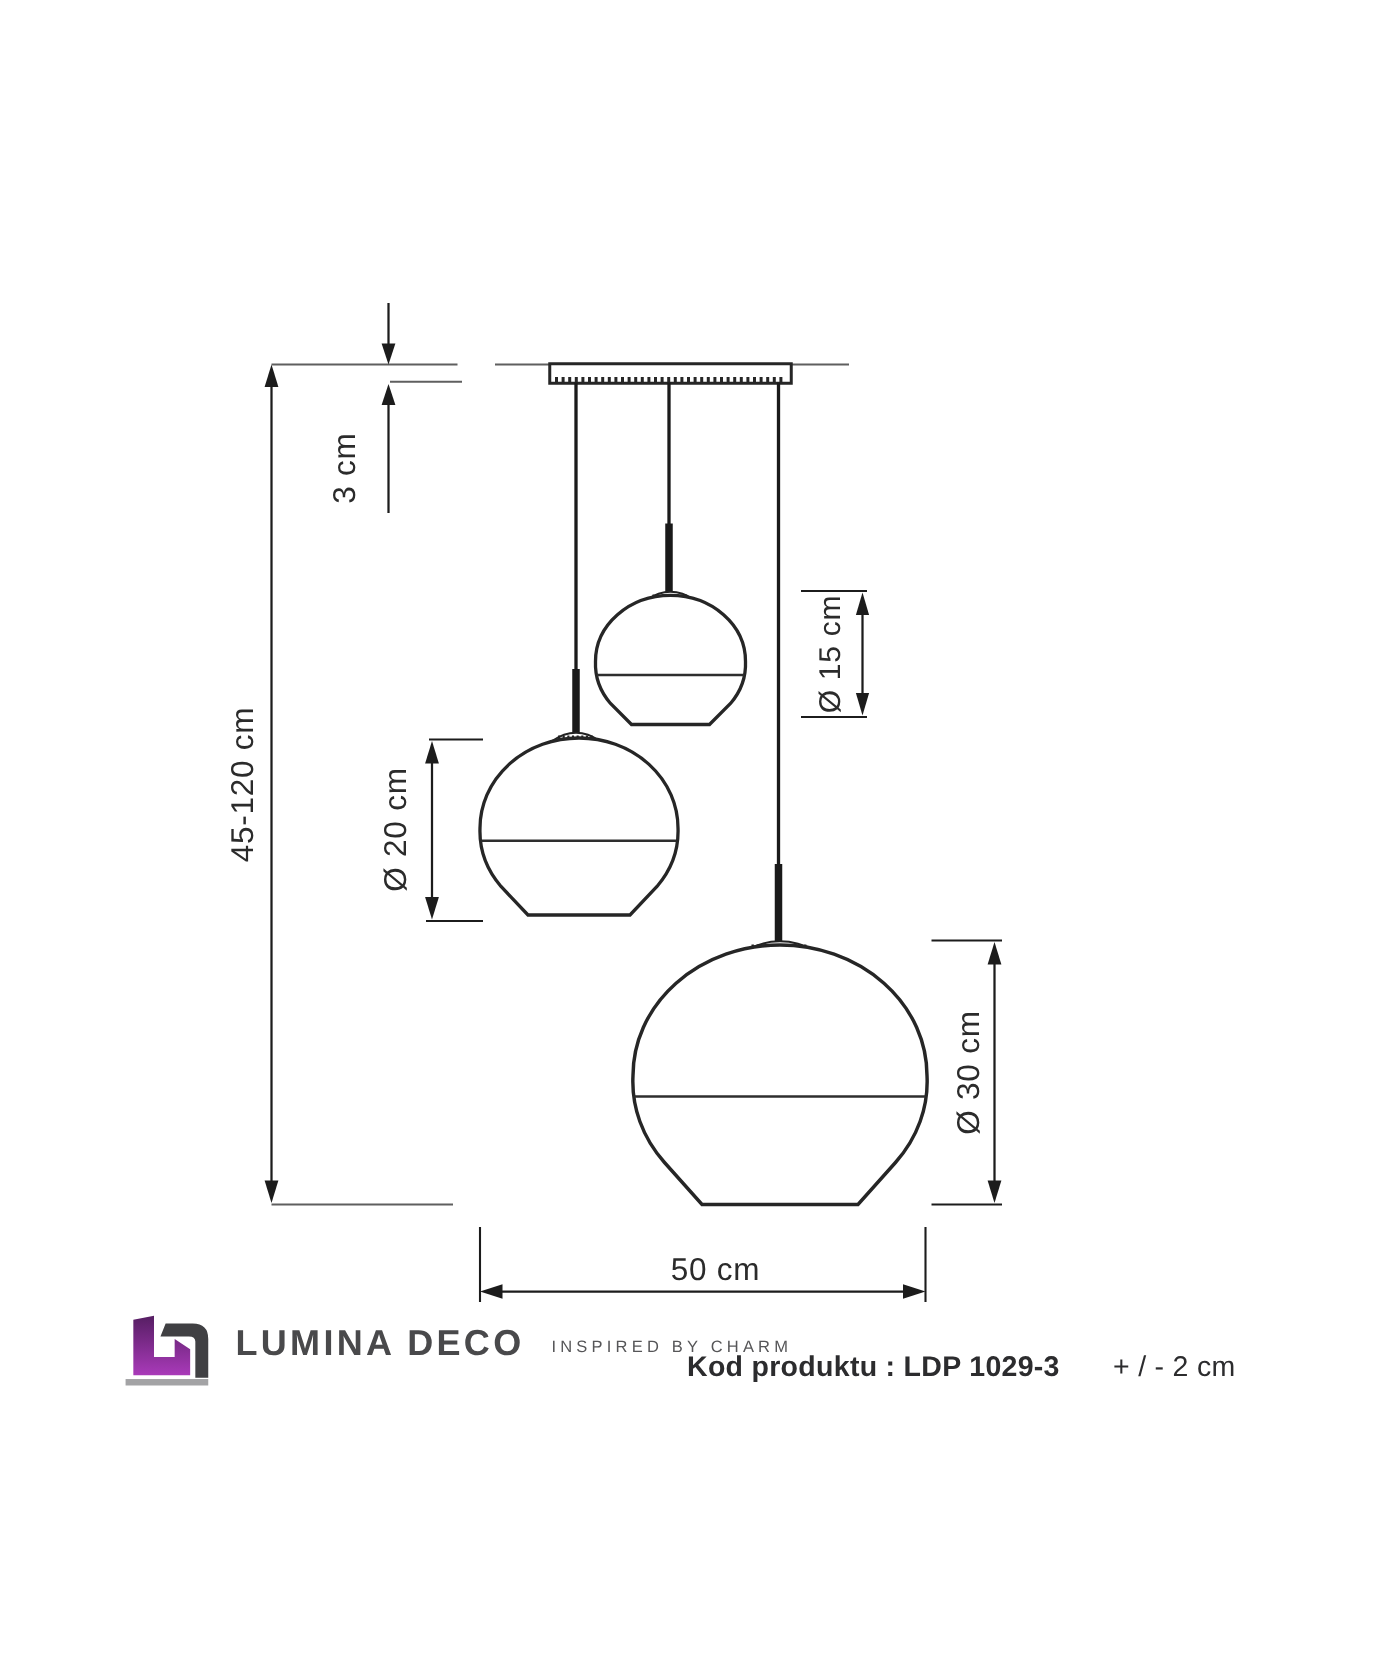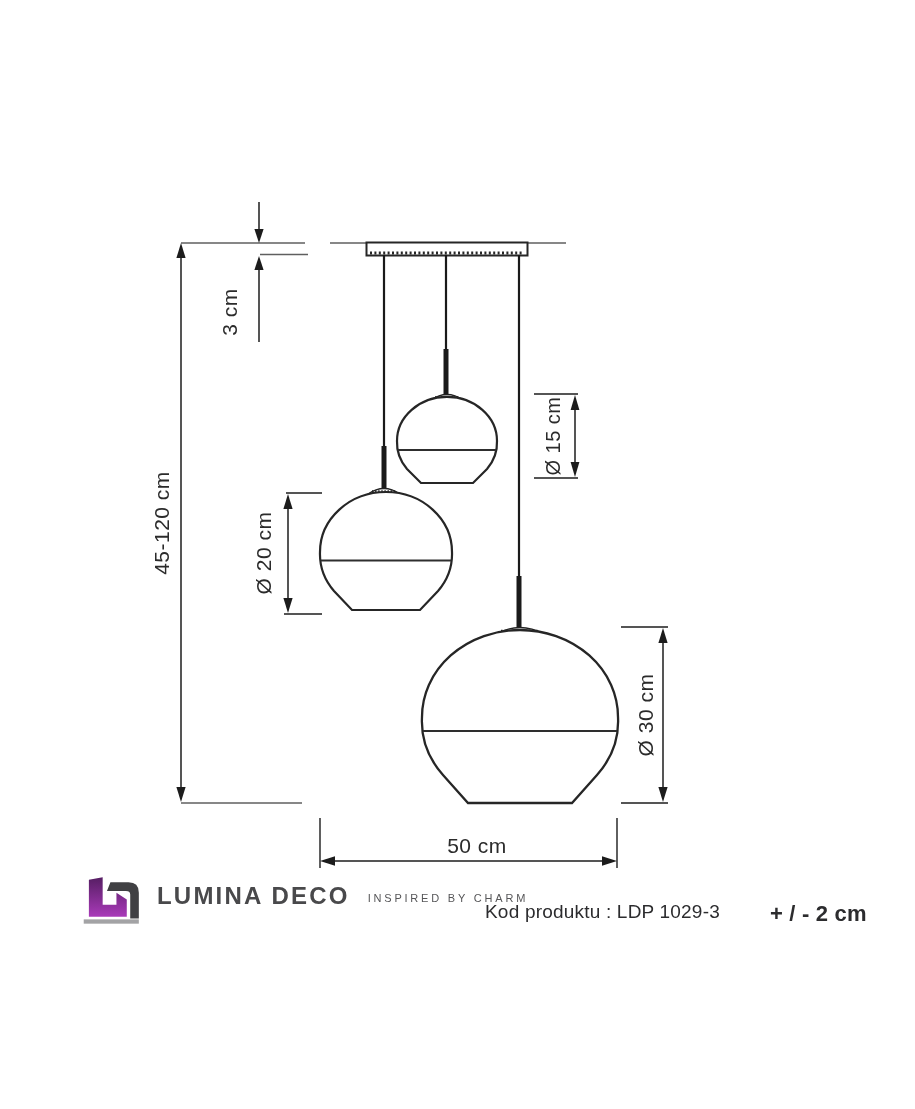--- a/index.html
+++ b/index.html
@@ -69,36 +69,34 @@
     letter-spacing: 2.8px;
     color: #565658;
     white-space: nowrap;
     line-height: 1;
   }
   .product-code {
     position: absolute;
     left: 458px;
     top: 901px;
     font-size: 19px;
+    font-weight: 700;
+    color: #2c2c2e;
+    letter-spacing: 0.2px;
+    white-space: nowrap;
+  }
+  .tolerance {
+    position: absolute;
+    left: 742px;
+    top: 901px;
+    font-size: 19px;
     font-weight: 400;
     color: #2c2c2e;
     letter-spacing: 0.2px;
     white-space: nowrap;
-    margin-left: 27px;
-  }
-  .tolerance {
-    position: absolute;
-    left: 742px;
-    top: 901px;
-    font-size: 22px;
-    font-weight: 700;
-    color: #2c2c2e;
-    letter-spacing: 0.2px;
-    white-space: nowrap;
-    margin-left: 28px;
   }
 </style>
 </head>
 <body>
 
 <div class="stage">
 
   <svg class="diagram-svg" width="915" height="1109" viewBox="0 0 915 1109">
 
     <g stroke="#5f5f5f" stroke-width="1.4">

